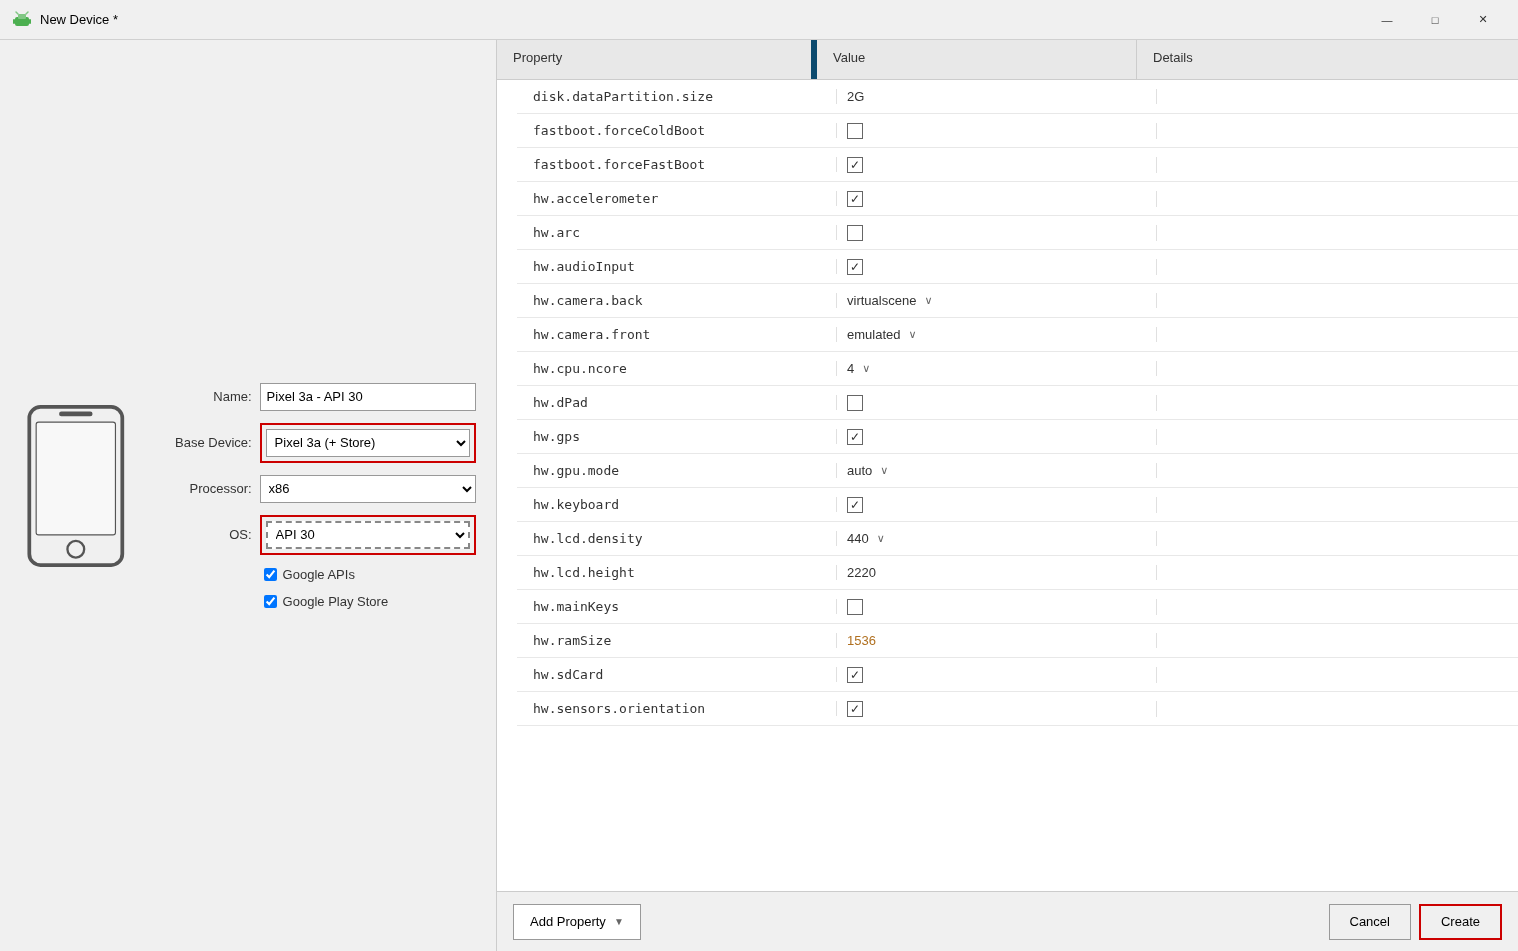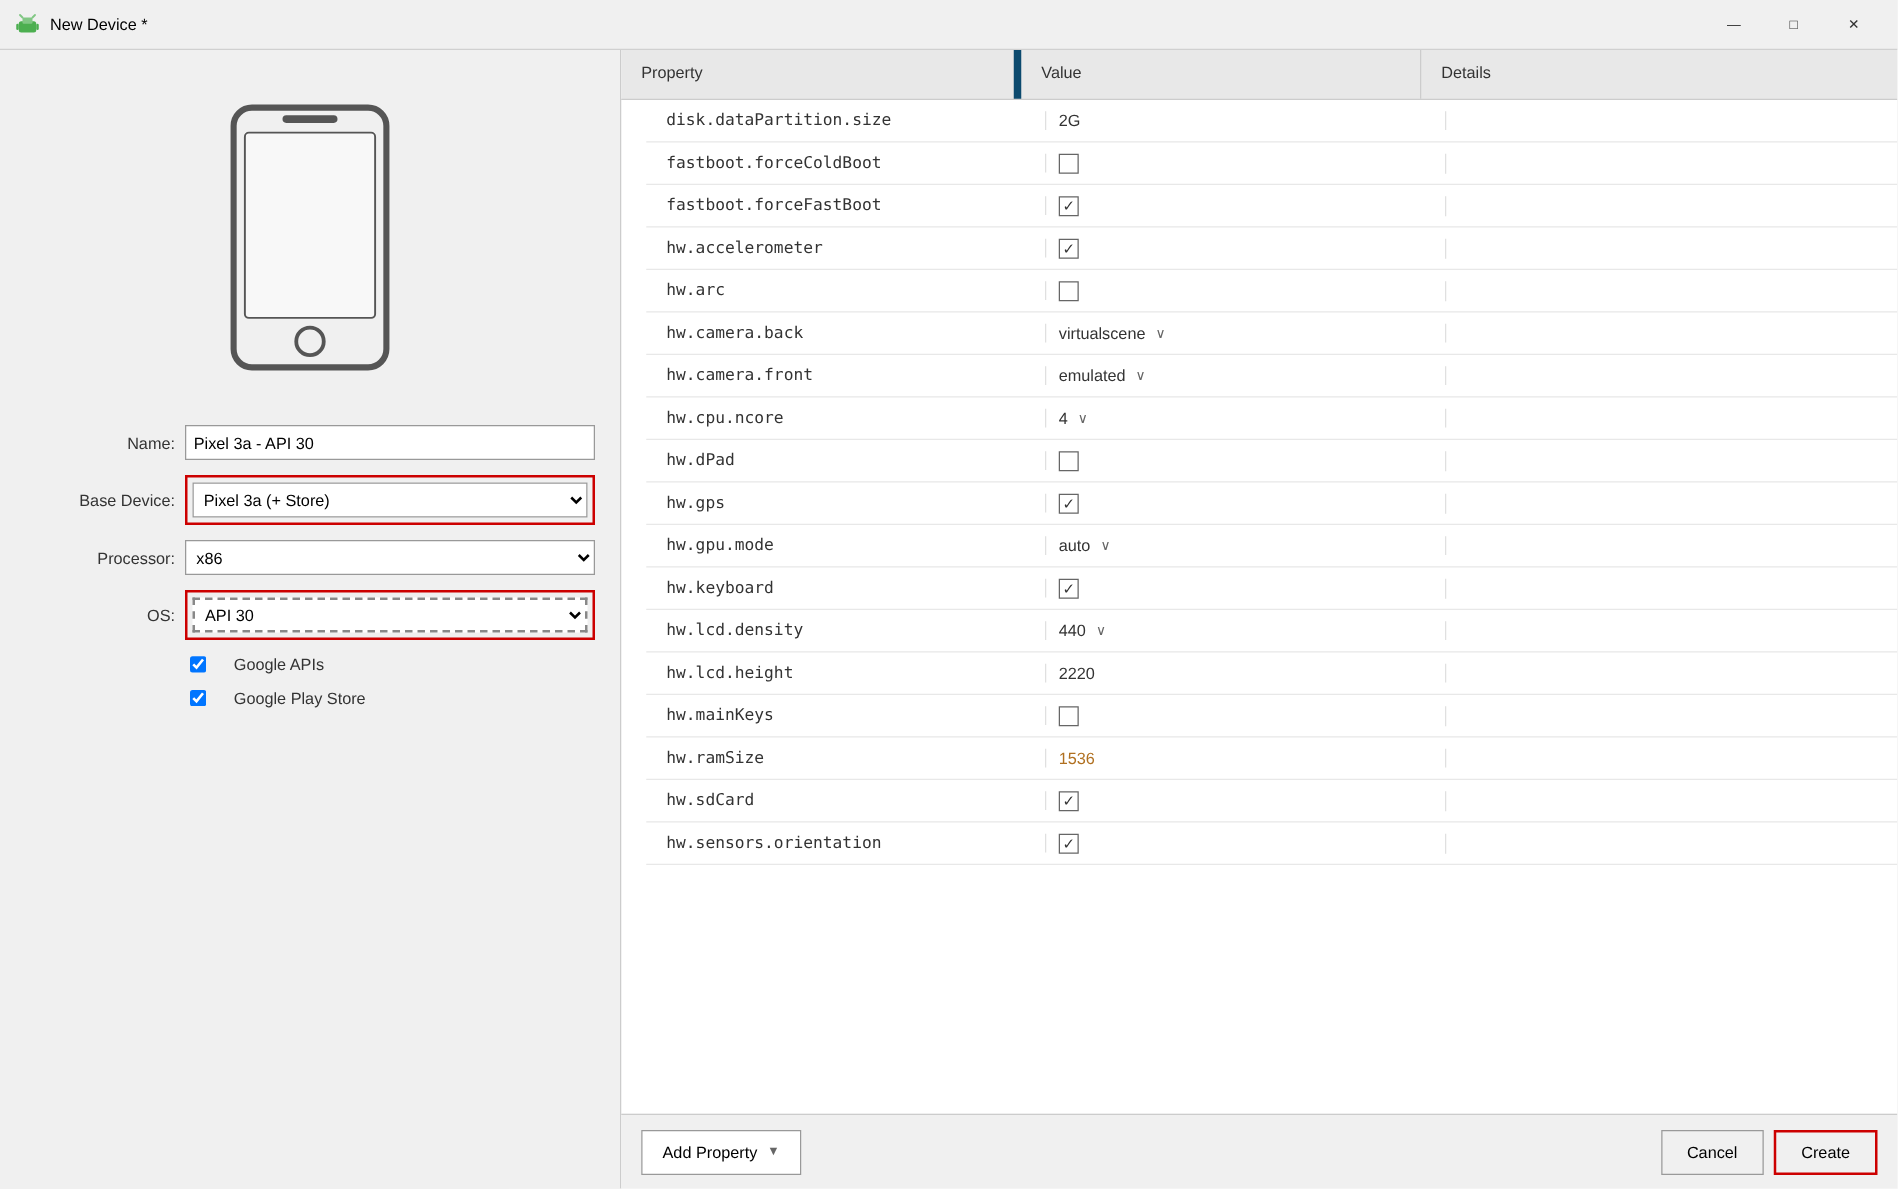--- a/index.html
+++ b/index.html
@@ -61,21 +61,21 @@
       display: flex;
       flex: 1;
       overflow: hidden;
     }
 
     
     .left-panel {
       width: 496px;
       background: #f0f0f0;
       display: flex;
-      flex-direction: column;
+      flex-direction: row;
       align-items: center;
       padding: 20px;
       flex-shrink: 0;
     }
     .device-illustration {
       width: 150px;
       height: 220px;
       margin-bottom: 40px;
       margin-top: 20px;
     }
@@ -126,21 +126,21 @@
     .os-select-dotted {
       border: 2px dashed #888 !important;
       width: 100%;
     }
     .checkbox-row {
       display: flex;
       align-items: center;
       gap: 6px;
       padding-left: 112px;
     }
-    .checkbox-label { font-size: 13px; color: #333; margin-left: 16px; }
+    .checkbox-label { font-size: 13px; color: #333; }
 
     
     .right-panel {
       flex: 1;
       display: flex;
       flex-direction: column;
       background: #ffffff;
       border-left: 1px solid #ccc;
     }
     .table-header {
@@ -397,20 +397,27 @@
         </div>
 
         <div class="table-row">
           <div class="cell-property">hw.arc</div>
           <div class="cell-value">
             <div class="checkbox-cell"></div>
           </div>
           <div class="cell-details"></div>
         </div>
 
+        <div class="table-row">
+          <div class="cell-property">hw.audioInput</div>
+          <div class="cell-value">
+            <div class="checkbox-cell checked"></div>
+          </div>
+          <div class="cell-details"></div>
+        </div>
 
 
         <div class="table-row">
           <div class="cell-property">hw.camera.back</div>
           <div class="cell-value">
             <span>virtualscene</span>
             <span class="dropdown-arrow">∨</span>
           </div>
           <div class="cell-details"></div>
         </div>

